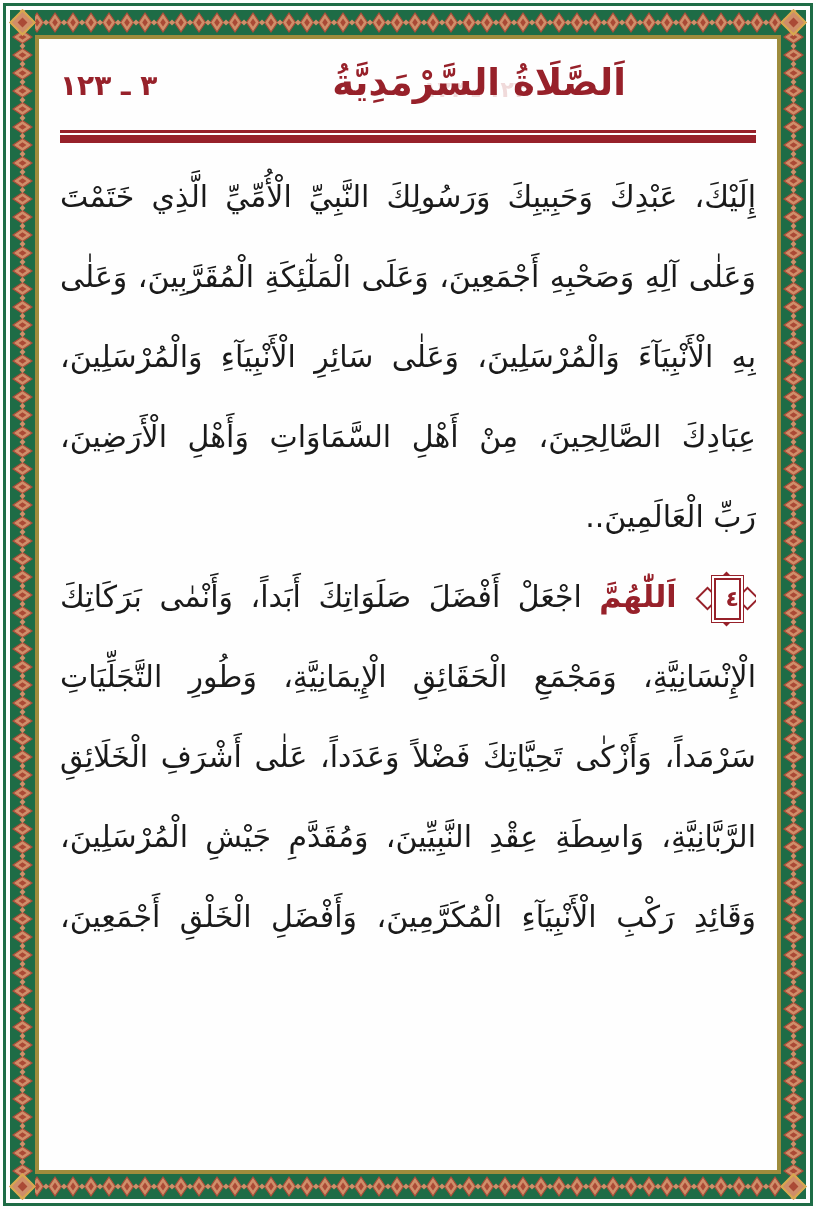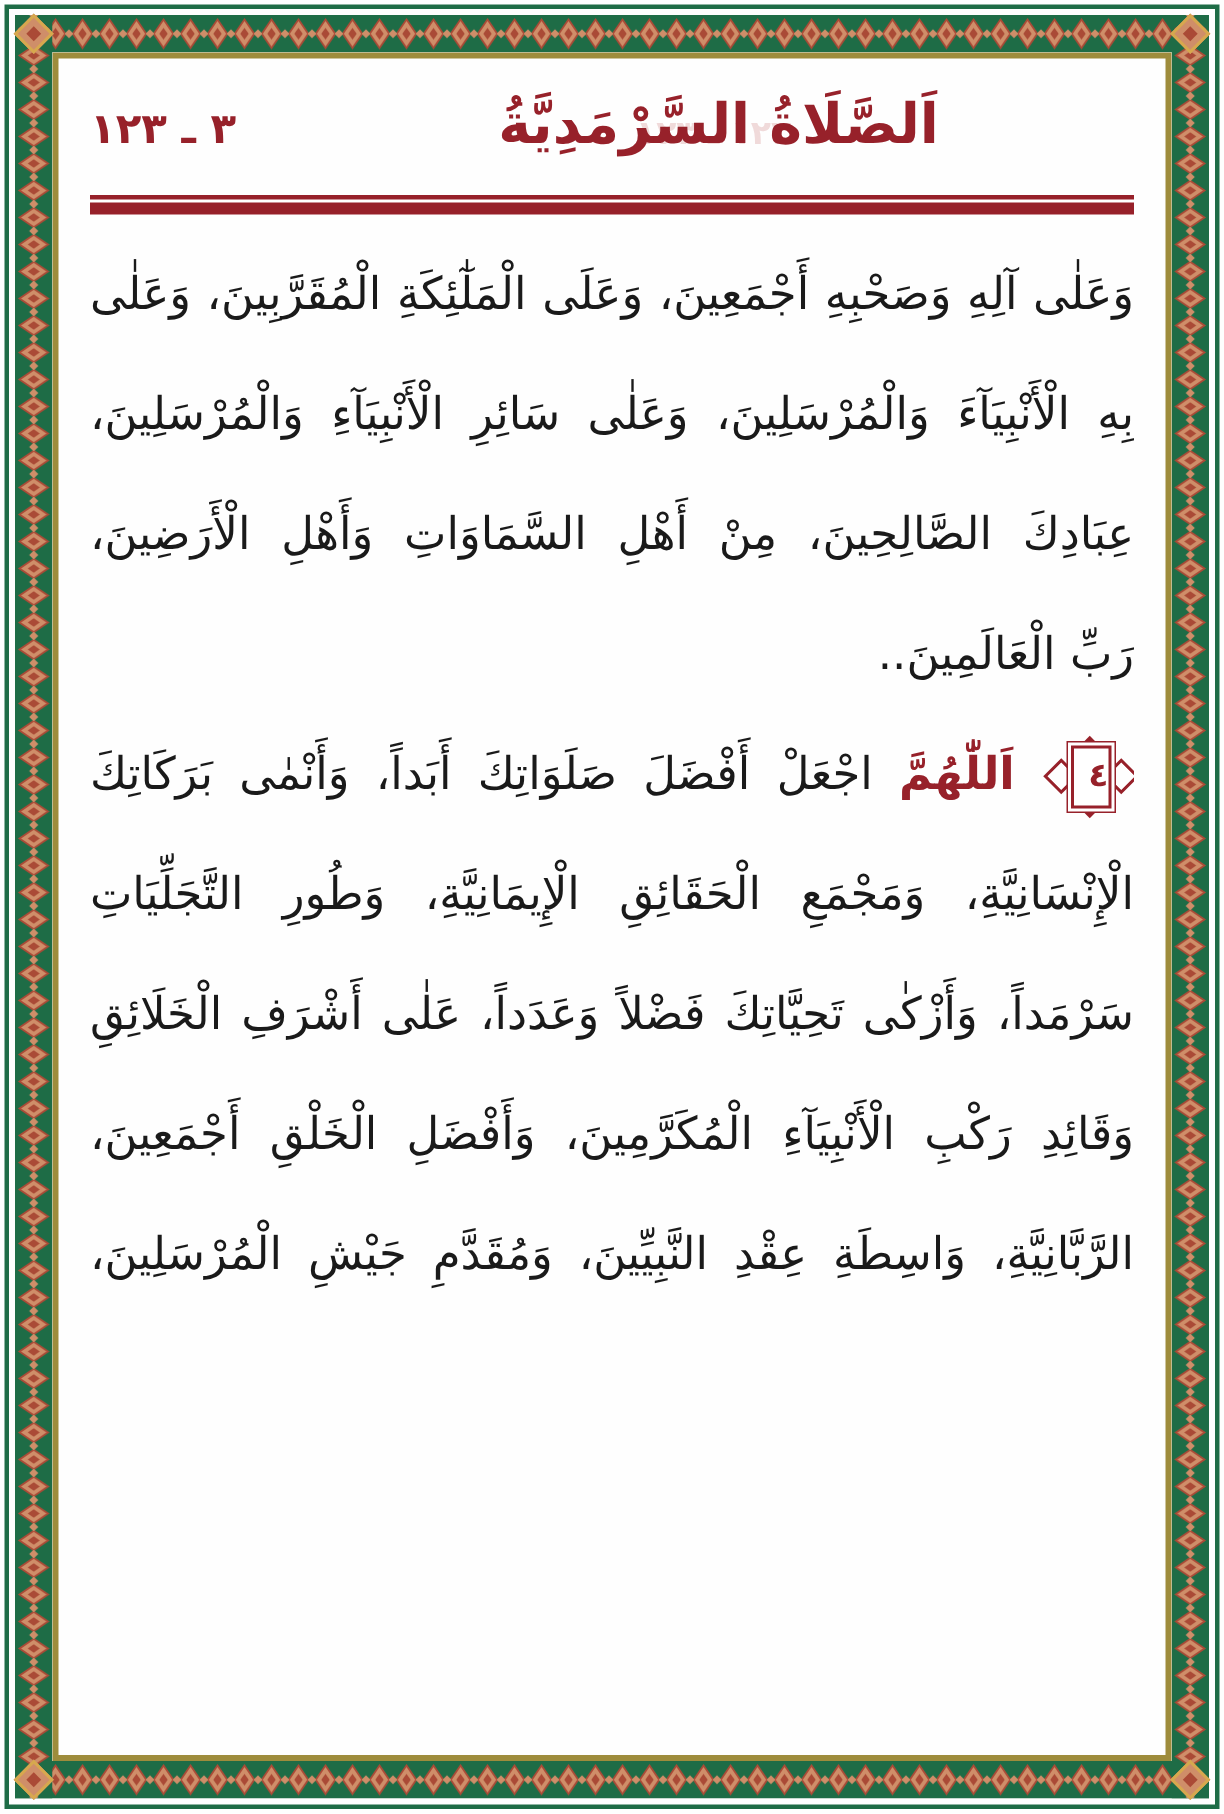--- a/index.html
+++ b/index.html
@@ -146,20 +146,21 @@
 
     <div class="doc-title">اَلصَّلَاةُ السَّرْمَدِيَّةُ</div>
 
     <div class="rule">
       <div class="rule-thin"></div>
       <div class="rule-gap"></div>
       <div class="rule-thick"></div>
     </div>
 
     <div class="body-text">
+      <div class="line">إِلَيْكَ، عَبْدِكَ وَحَبِيبِكَ وَرَسُولِكَ النَّبِيِّ الْأُمِّيِّ الَّذِي خَتَمْتَ</div>
       <div class="line">وَعَلٰى آلِهِ وَصَحْبِهِ أَجْمَعِينَ، وَعَلَى الْمَلٰٓئِكَةِ الْمُقَرَّبِينَ، وَعَلٰى</div>
       <div class="line">بِهِ الْأَنْبِيَآءَ وَالْمُرْسَلِينَ، وَعَلٰى سَائِرِ الْأَنْبِيَآءِ وَالْمُرْسَلِينَ،</div>
       <div class="line">عِبَادِكَ الصَّالِحِينَ، مِنْ أَهْلِ السَّمَاوَاتِ وَأَهْلِ الْأَرَضِينَ،</div>
       <div class="line align-start">رَبِّ الْعَالَمِينَ..</div>
 
       <div class="line">
         <span class="marker">
           <span class="m-diamond m-diamond-left"></span>
           <span class="m-diamond m-diamond-right"></span>
           <span class="m-tip m-tip-top"></span>
@@ -167,18 +168,18 @@
           <span class="m-box">
               <span class="m-num">٤</span>
             </span>
         </span>
         <span class="red-text">اَللّٰهُمَّ</span>
         <span>اجْعَلْ أَفْضَلَ صَلَوَاتِكَ أَبَداً، وَأَنْمٰى بَرَكَاتِكَ</span>
       </div>
 
       <div class="line">الْإِنْسَانِيَّةِ، وَمَجْمَعِ الْحَقَائِقِ الْإِيمَانِيَّةِ، وَطُورِ التَّجَلِّيَاتِ</div>
       <div class="line">سَرْمَداً، وَأَزْكٰى تَحِيَّاتِكَ فَضْلاً وَعَدَداً، عَلٰى أَشْرَفِ الْخَلَائِقِ</div>
+      <div class="line">الرَّبَّانِيَّةِ، وَاسِطَةِ عِقْدِ النَّبِيِّينَ، وَمُقَدَّمِ جَيْشِ الْمُرْسَلِينَ،</div>
       <div class="line">وَقَائِدِ رَكْبِ الْأَنْبِيَآءِ الْمُكَرَّمِينَ، وَأَفْضَلِ الْخَلْقِ أَجْمَعِينَ،</div>
-      <div class="line">الرَّبَّانِيَّةِ، وَاسِطَةِ عِقْدِ النَّبِيِّينَ، وَمُقَدَّمِ جَيْشِ الْمُرْسَلِينَ،</div>
     </div>
 
   </div>
 </div>
 
 </body></html>

